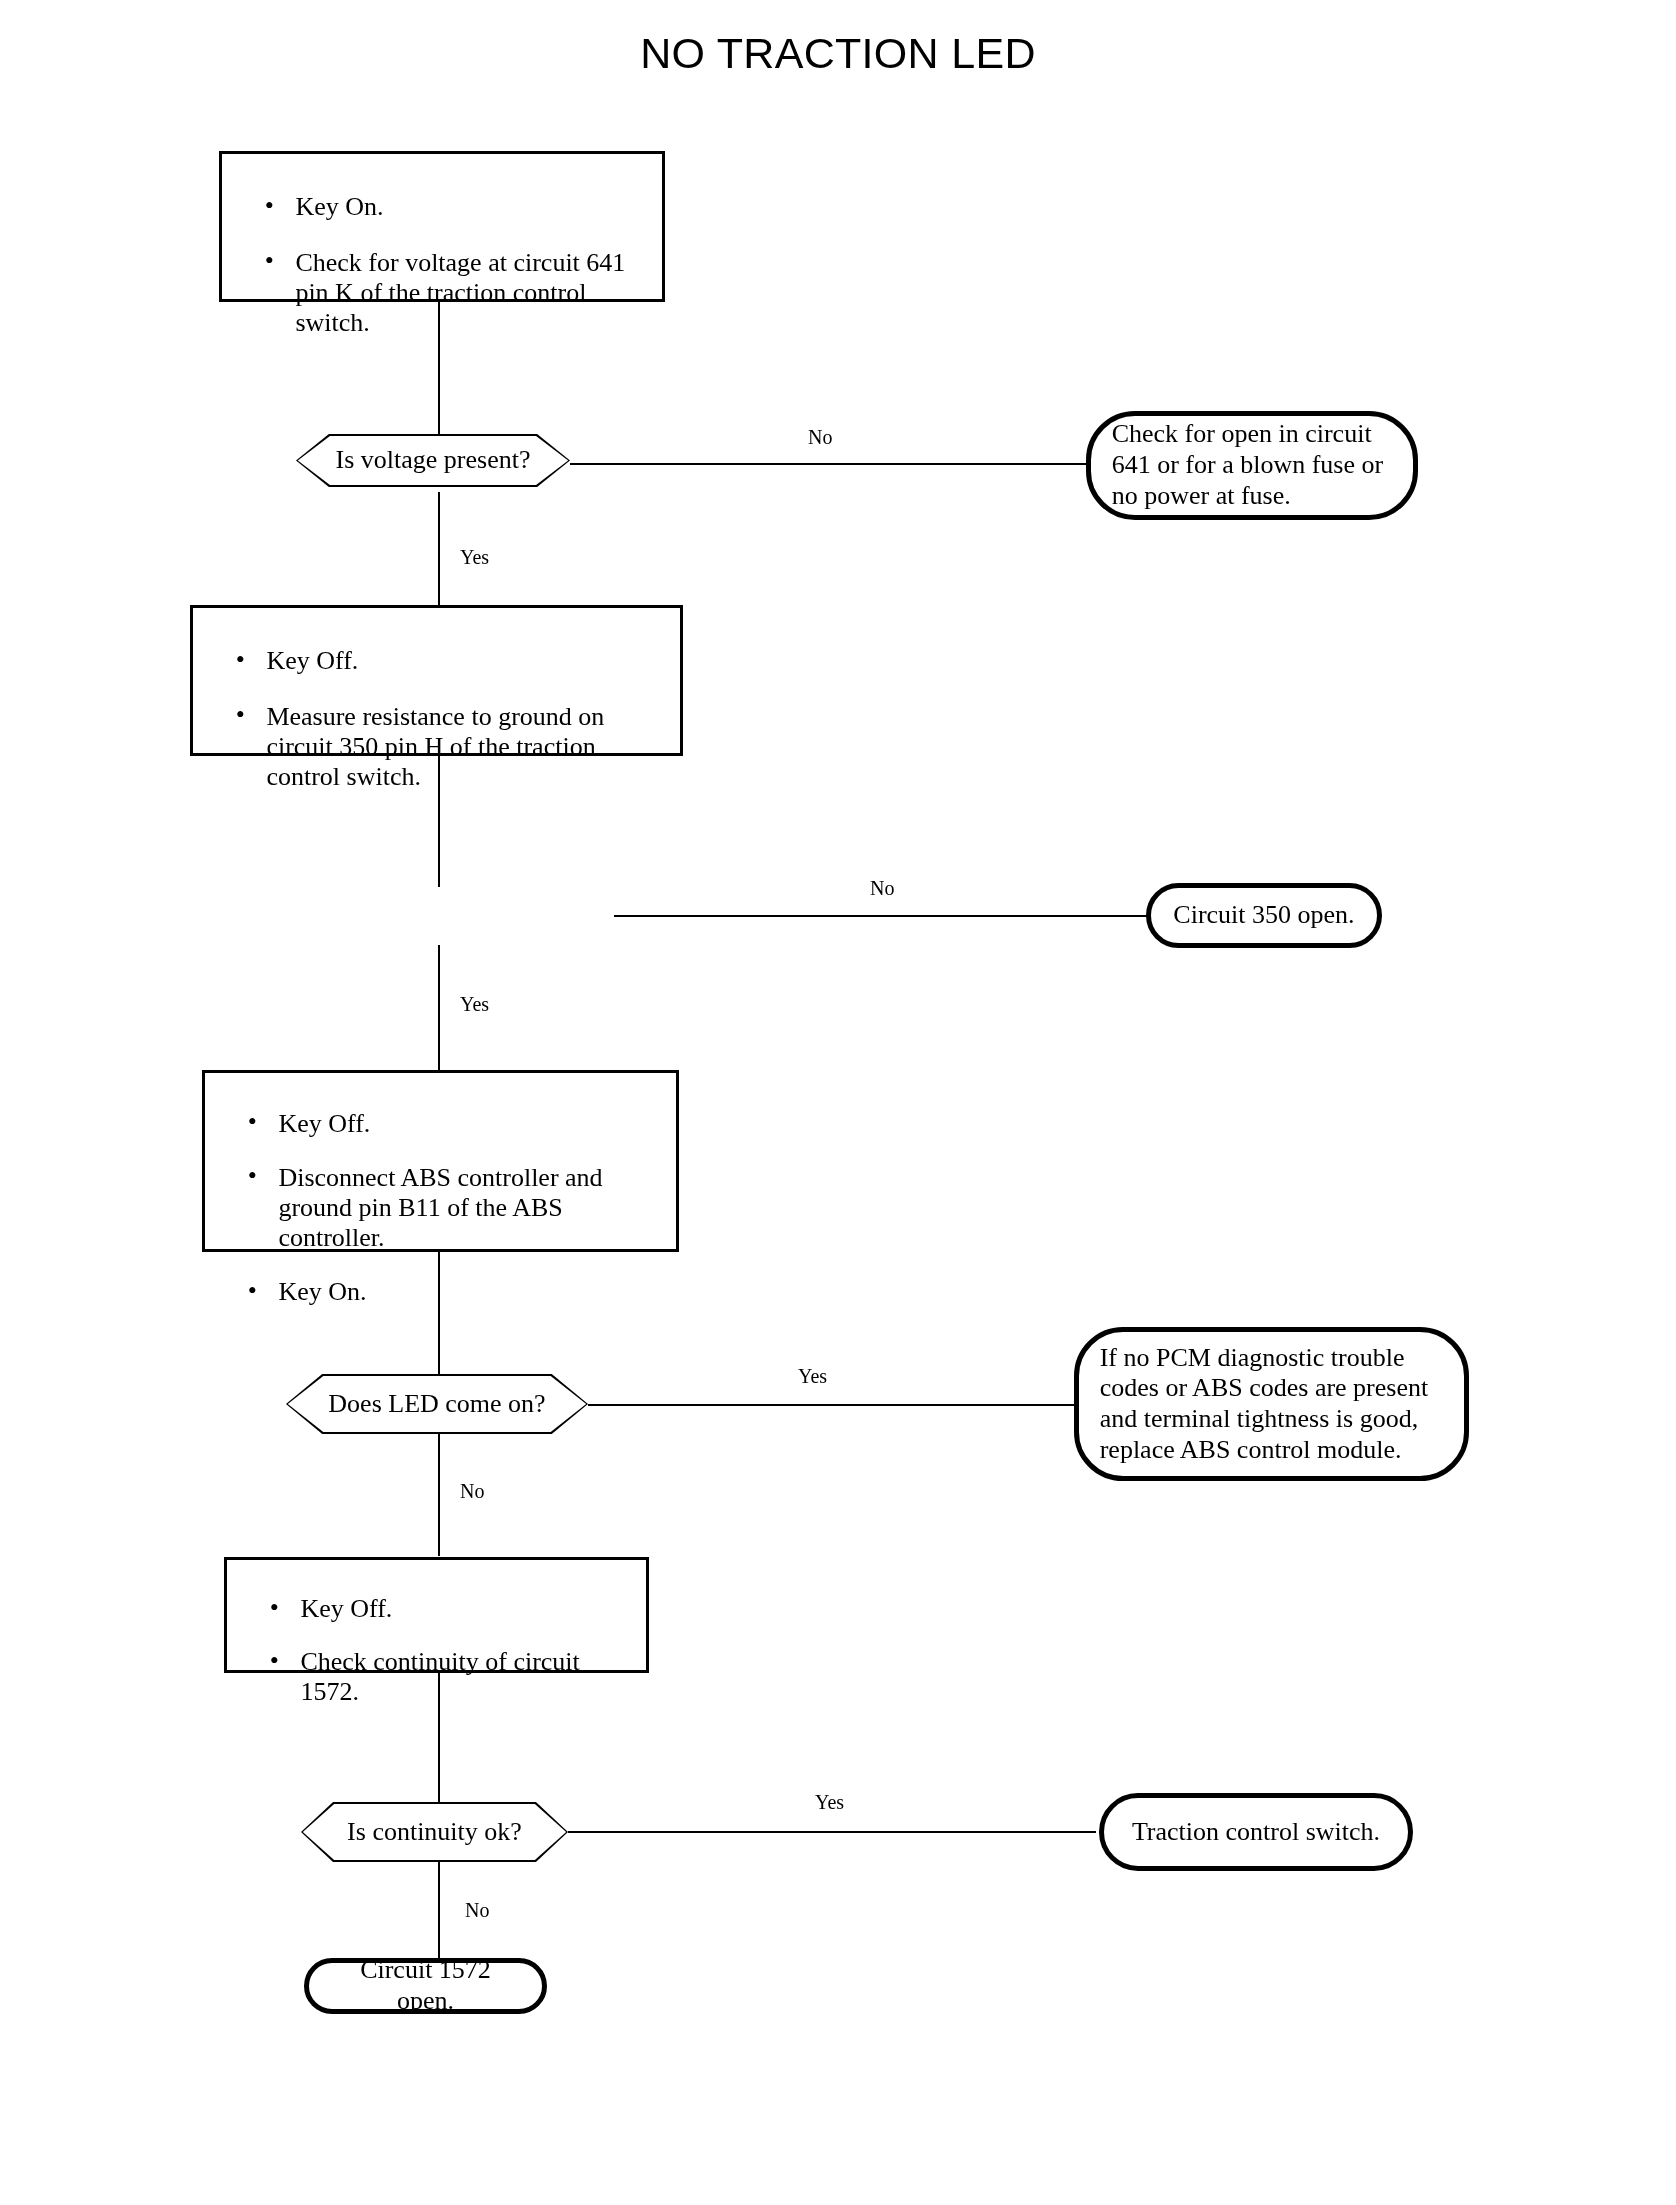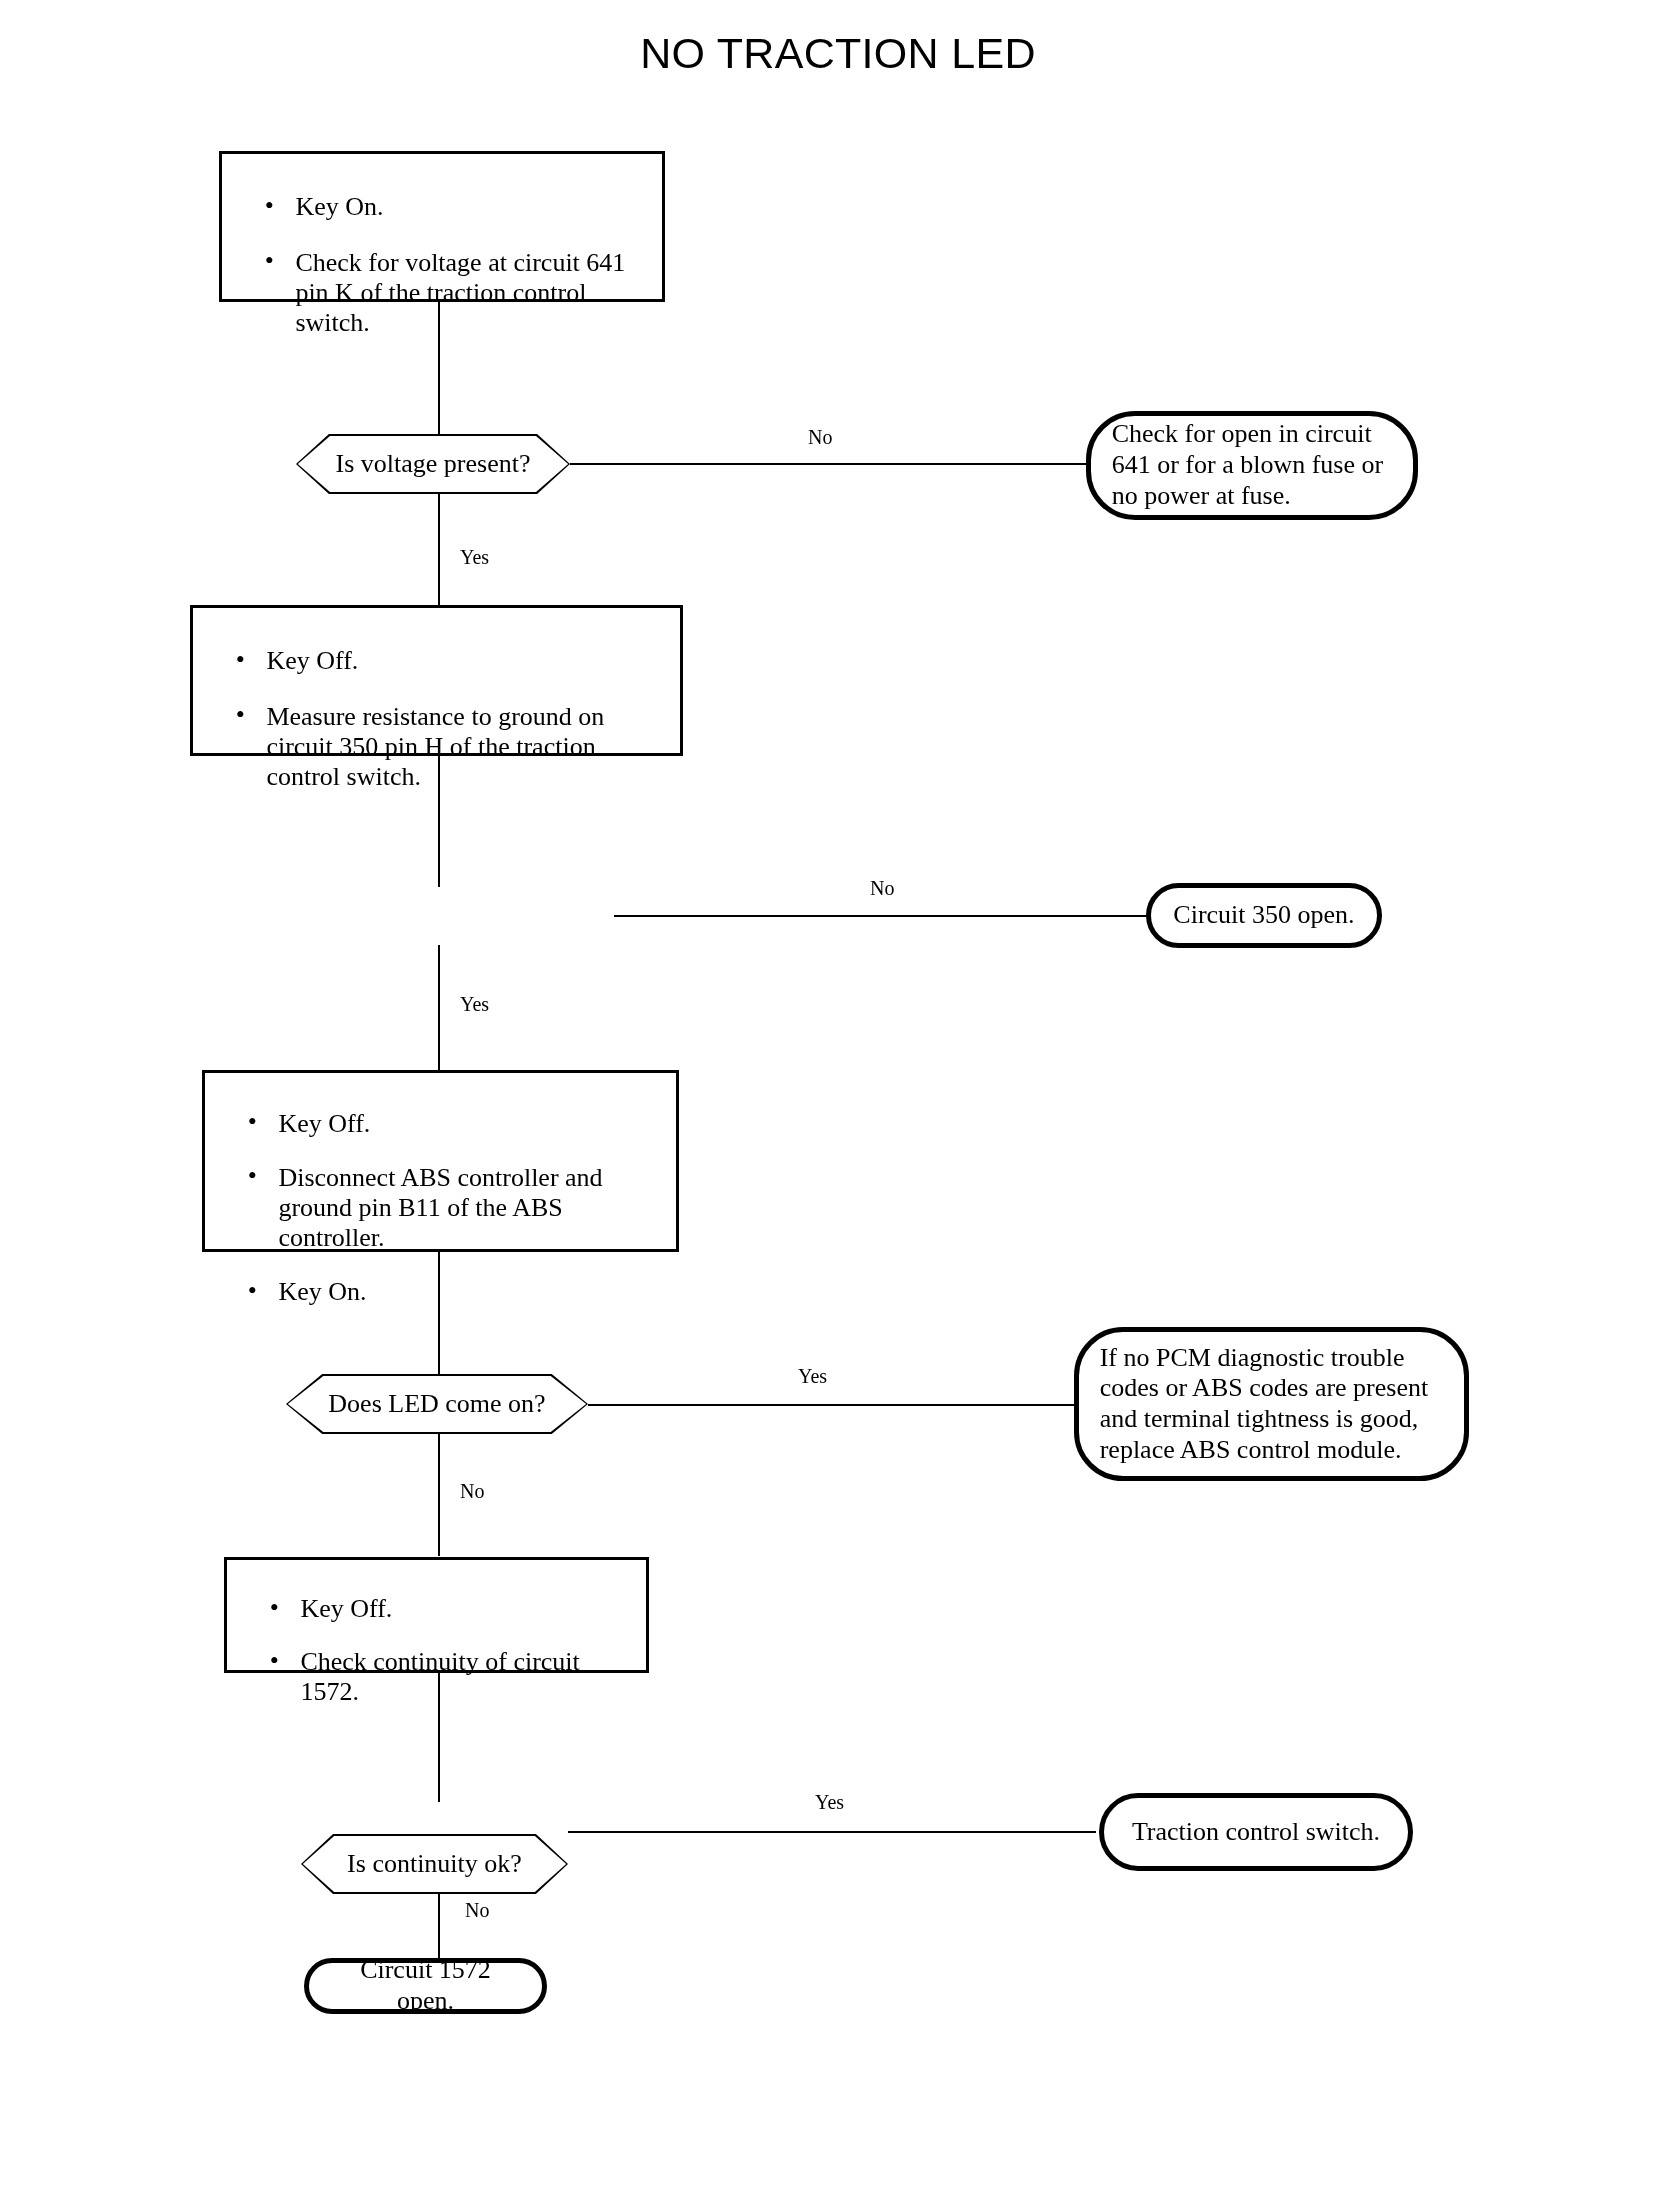--- a/index.html
+++ b/index.html
@@ -157,21 +157,21 @@
 
   <div class="line-v" style="left:438px; top:1861px; height:108px;"></div>
 
   <div class="proc-box" style="left:219px; top:151px; width:446px; height:151px;">
     <ul class="bullet-list" style="padding-top:22px; padding-left:13.4px; padding-right:12px;">
       <li class="bullet-item">Key On.</li>
       <li class="bullet-item" style="margin-top:25.5px;">Check for voltage at circuit 641 pin K of the traction control switch.</li>
     </ul>
   </div>
 
-  <div class="decision" style="left:296px; top:434px; width:274px; height:60px;">
+  <div class="decision" style="left:296px; top:434px; width:274px; height:53px;">
     <div class="decision-inner">
       <span class="decision-label">Is voltage present?</span>
     </div>
   </div>
   <div class="edge-label" style="left:808px; top:427px;">No</div>
   <div class="edge-label" style="left:460px; top:547px;">Yes</div>
 
   <div class="terminal" style="left:1086px; top:411px; width:332px; height:109px;">
     <div class="terminal-text">Check for open in circuit 641 or for a blown fuse or no power at fuse.</div>
   </div>
@@ -210,21 +210,21 @@
     <div class="terminal-text">If no PCM diagnostic trouble codes or ABS codes are present and terminal tightness is good, replace ABS control module.</div>
   </div>
 
   <div class="proc-box" style="left:224px; top:1557px; width:425px; height:116px;">
     <ul class="bullet-list" style="padding-top:18px; padding-left:13.4px; padding-right:12px;">
       <li class="bullet-item">Key Off.</li>
       <li class="bullet-item" style="margin-top:23px;">Check continuity of circuit 1572.</li>
     </ul>
   </div>
 
-  <div class="decision" style="left:301px; top:1802px; width:267px; height:60px;margin-top:32px;">
+  <div class="decision" style="left:301px; top:1802px; width:267px; height:60px;">
     <div class="decision-inner">
       <span class="decision-label">Is continuity ok?</span>
     </div>
   </div>
   <div class="edge-label" style="left:815px; top:1792px;">Yes</div>
   <div class="edge-label" style="left:465px; top:1900px;">No</div>
 
   <div class="terminal" style="left:1099px; top:1793px; width:314px; height:78px;">
     <div class="terminal-text center">Traction control switch.</div>
   </div>

